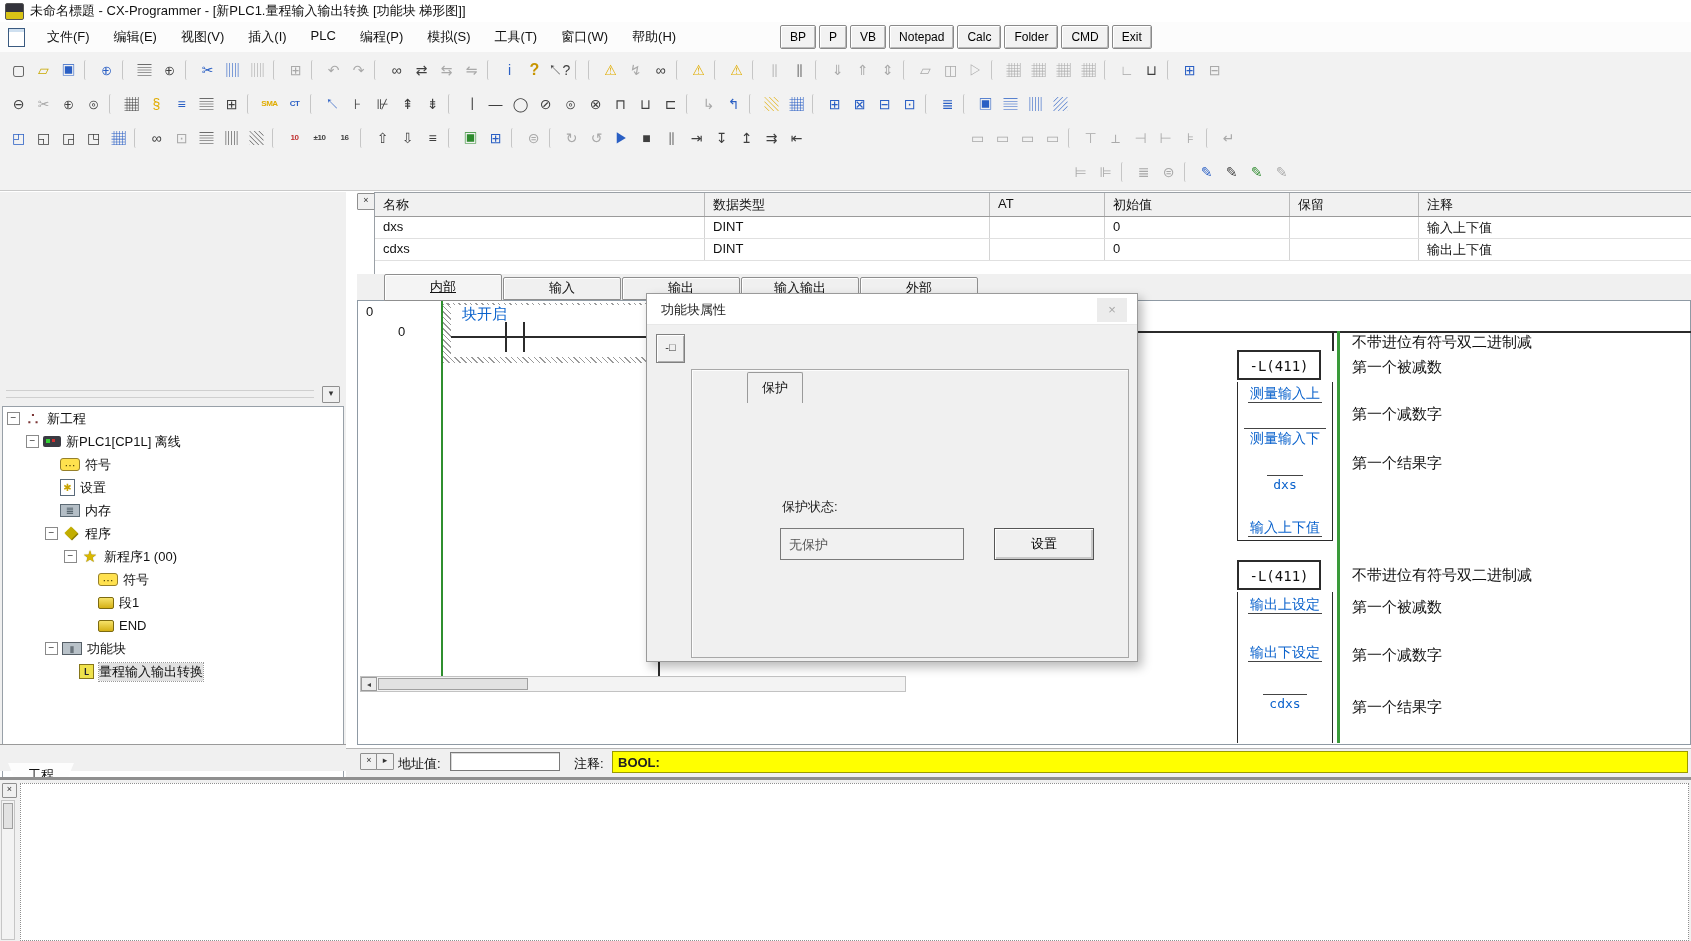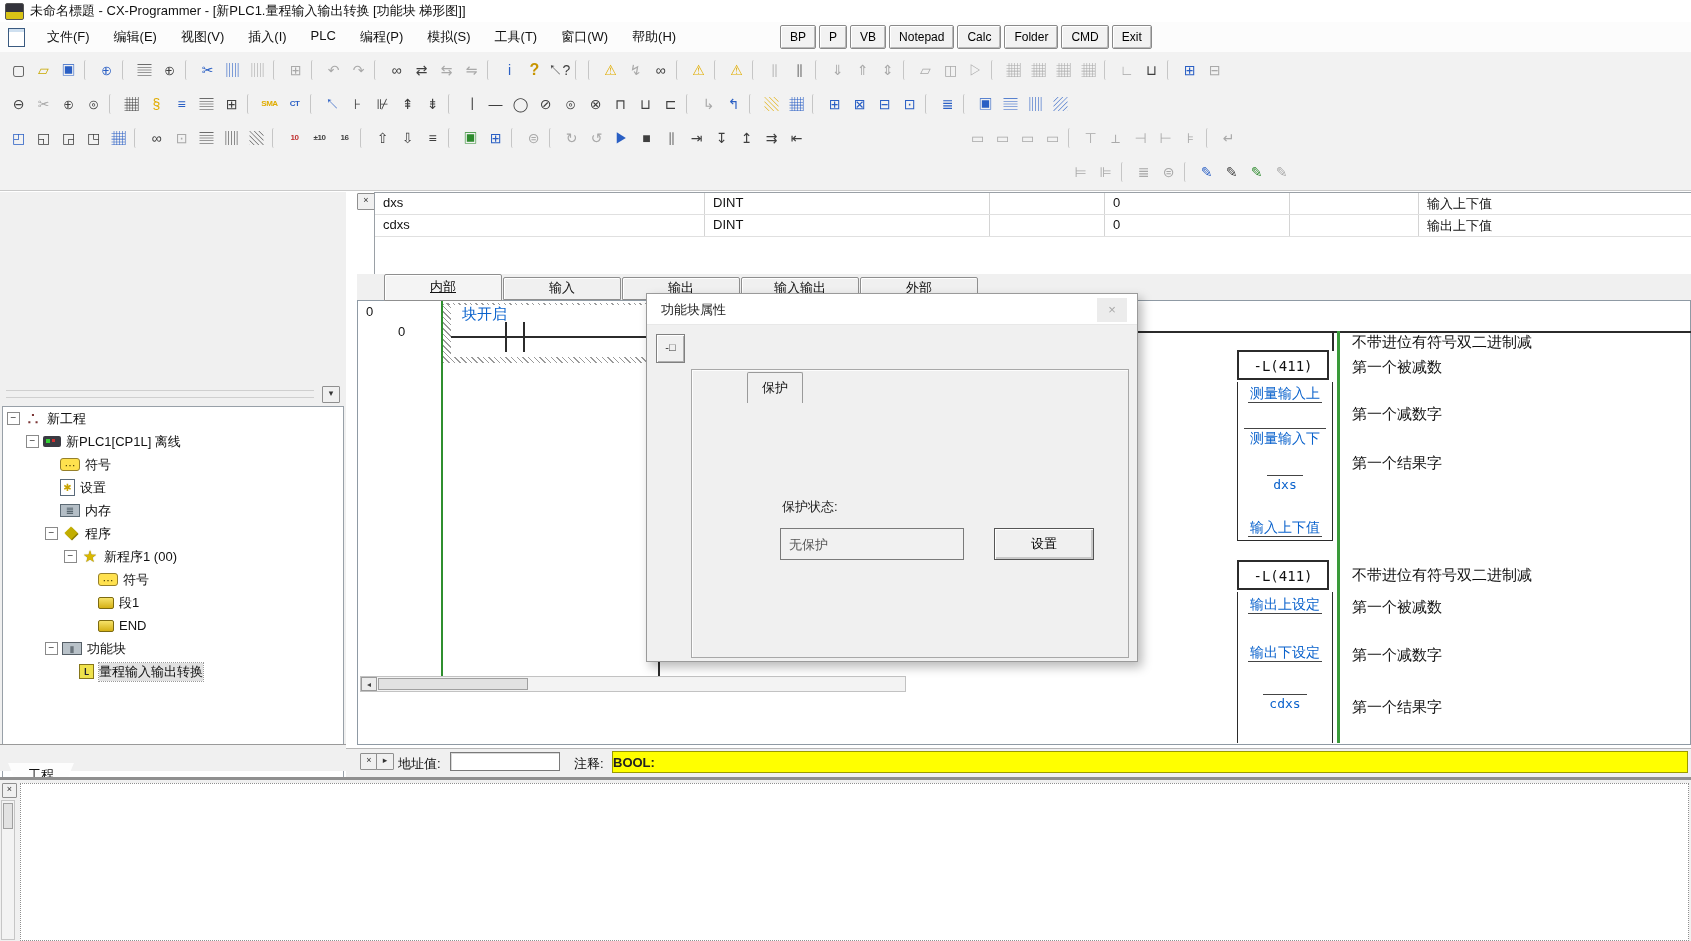--- a/index.html
+++ b/index.html
@@ -93,21 +93,21 @@
   .ladder{position:absolute;left:357px;top:300px;width:1334px;height:445px;background:#fff;
           border:1px solid #8f9aa4;box-sizing:border-box;}
   .mono{font-family:"DejaVu Sans Mono",monospace;}
   .blue{color:#0a62cc;}
   .wire{background:#2b2b2b;}
   .hatch{background:repeating-linear-gradient(45deg,#9a9a9a 0 1px,transparent 1px 4px);}
   .fbrow{position:absolute;width:96px;text-align:center;font-size:14px;white-space:nowrap;}
   .fbrow .u{border-bottom:1px solid #444;padding:0 2px 1px;}
   .fbrow .o{border-top:1px solid #444;padding:1px 6px 0;}
   .lcom{position:absolute;font-size:15px;color:#101010;white-space:nowrap;}
-  .fbhead{position:absolute;width:92px;height:30px;border:2px solid #2b2b2b;background:#fff;
+  .fbhead{position:absolute;width:84px;height:30px;border:2px solid #2b2b2b;background:#fff;
           text-align:center;line-height:28px;font-size:14px;box-sizing:border-box;}
   
   .hscroll{position:absolute;left:360px;top:676px;width:546px;height:16px;background:#f3f3f3;border:1px solid #c2c2c2;box-sizing:border-box;}
   .sbtn{position:absolute;width:16px;height:14px;background:#ececec;border:1px solid #9a9a9a;
         font-size:8px;text-align:center;line-height:13px;color:#444;box-sizing:border-box;}
   .sthumb{position:absolute;background:#e2e2e2;border:1px solid #a0a0a0;box-sizing:border-box;}
 
   
   .dialog{position:absolute;left:646px;top:293px;width:490px;height:367px;background:#f0f0f0;
           border:1px solid #9a9a9a;box-shadow:4px 5px 10px rgba(0,0,0,.28);z-index:50;}
@@ -129,21 +129,21 @@
                 border:1px solid #7a7a7a;font-size:13px;color:#555;line-height:31px;padding-left:8px;box-sizing:border-box;}
   .dlg-setbtn{position:absolute;left:302px;top:158px;width:100px;height:32px;font-size:13px;
               font-family:"Liberation Sans",sans-serif;background:#f0f0f0;border:1px solid #555;
               box-shadow:inset 1px 1px 0 #fff,inset -2px -2px 0 #c9c9c9;}
 
   
   .statusbar{position:absolute;left:346px;top:748px;width:1345px;height:29px;background:#f0f0f0;border-top:1px solid #b5b5b5;}
   .addr-input{position:absolute;left:104px;top:3px;width:110px;height:19px;background:#fff;
               border:1px solid #7a7a7a;box-shadow:inset 1px 1px 0 #d8d8d8;font-size:12px;padding:0 4px;box-sizing:border-box;}
   .cmt-field{position:absolute;left:266px;top:2px;width:1076px;height:22px;background:#ffff00;
-             border:1px solid #9a9a00;font-size:13px;font-weight:bold;color:#222;line-height:21px;box-sizing:border-box;}
+             border:1px solid #9a9a00;font-size:13px;font-weight:bold;color:#222;line-height:21px;padding-left:5px;box-sizing:border-box;}
   .botdiv{position:absolute;left:0;top:777px;width:1691px;height:3px;background:#8f8f8f;}
   .botpanel{position:absolute;left:0;top:780px;width:1691px;height:161px;background:#f0f0f0;}
   .botwhite{position:absolute;left:20px;top:3px;width:1669px;height:158px;background:#fff;border:1px dotted #8f8f8f;box-sizing:border-box;}
   .vscroll{position:absolute;left:1px;top:20px;width:14px;height:140px;background:#f3f3f3;border:1px solid #c6c6c6;box-sizing:border-box;}
 </style>
 </head>
 <body>
 
 <div id="app">
 
@@ -668,20 +668,28 @@
         <span class="tlabel">量程输入输出转换</span>
       </div>
       </div>
   </div>
   <div class="ptabstrip">
     <div class="ptab">工程</div>
   </div>
 
   <span class="mini-btn abs vclose">×</span>
   <div class="vtable">
+    <div class="vhead">
+      <span class="cw0">名称</span>
+      <span class="cw1">数据类型</span>
+      <span class="cw2">AT</span>
+      <span class="cw3">初始值</span>
+      <span class="cw4">保留</span>
+      <span class="cw5">注释</span>
+    </div>
     <div>
 
     <div class="vrow">
         <span class="cw0">dxs</span>
           <span class="cw1">DINT</span>
           <span class="cw2"></span>
           <span class="cw3">0</span>
           <span class="cw4"></span>
           <span class="cw5">输入上下值</span>
       </div>

